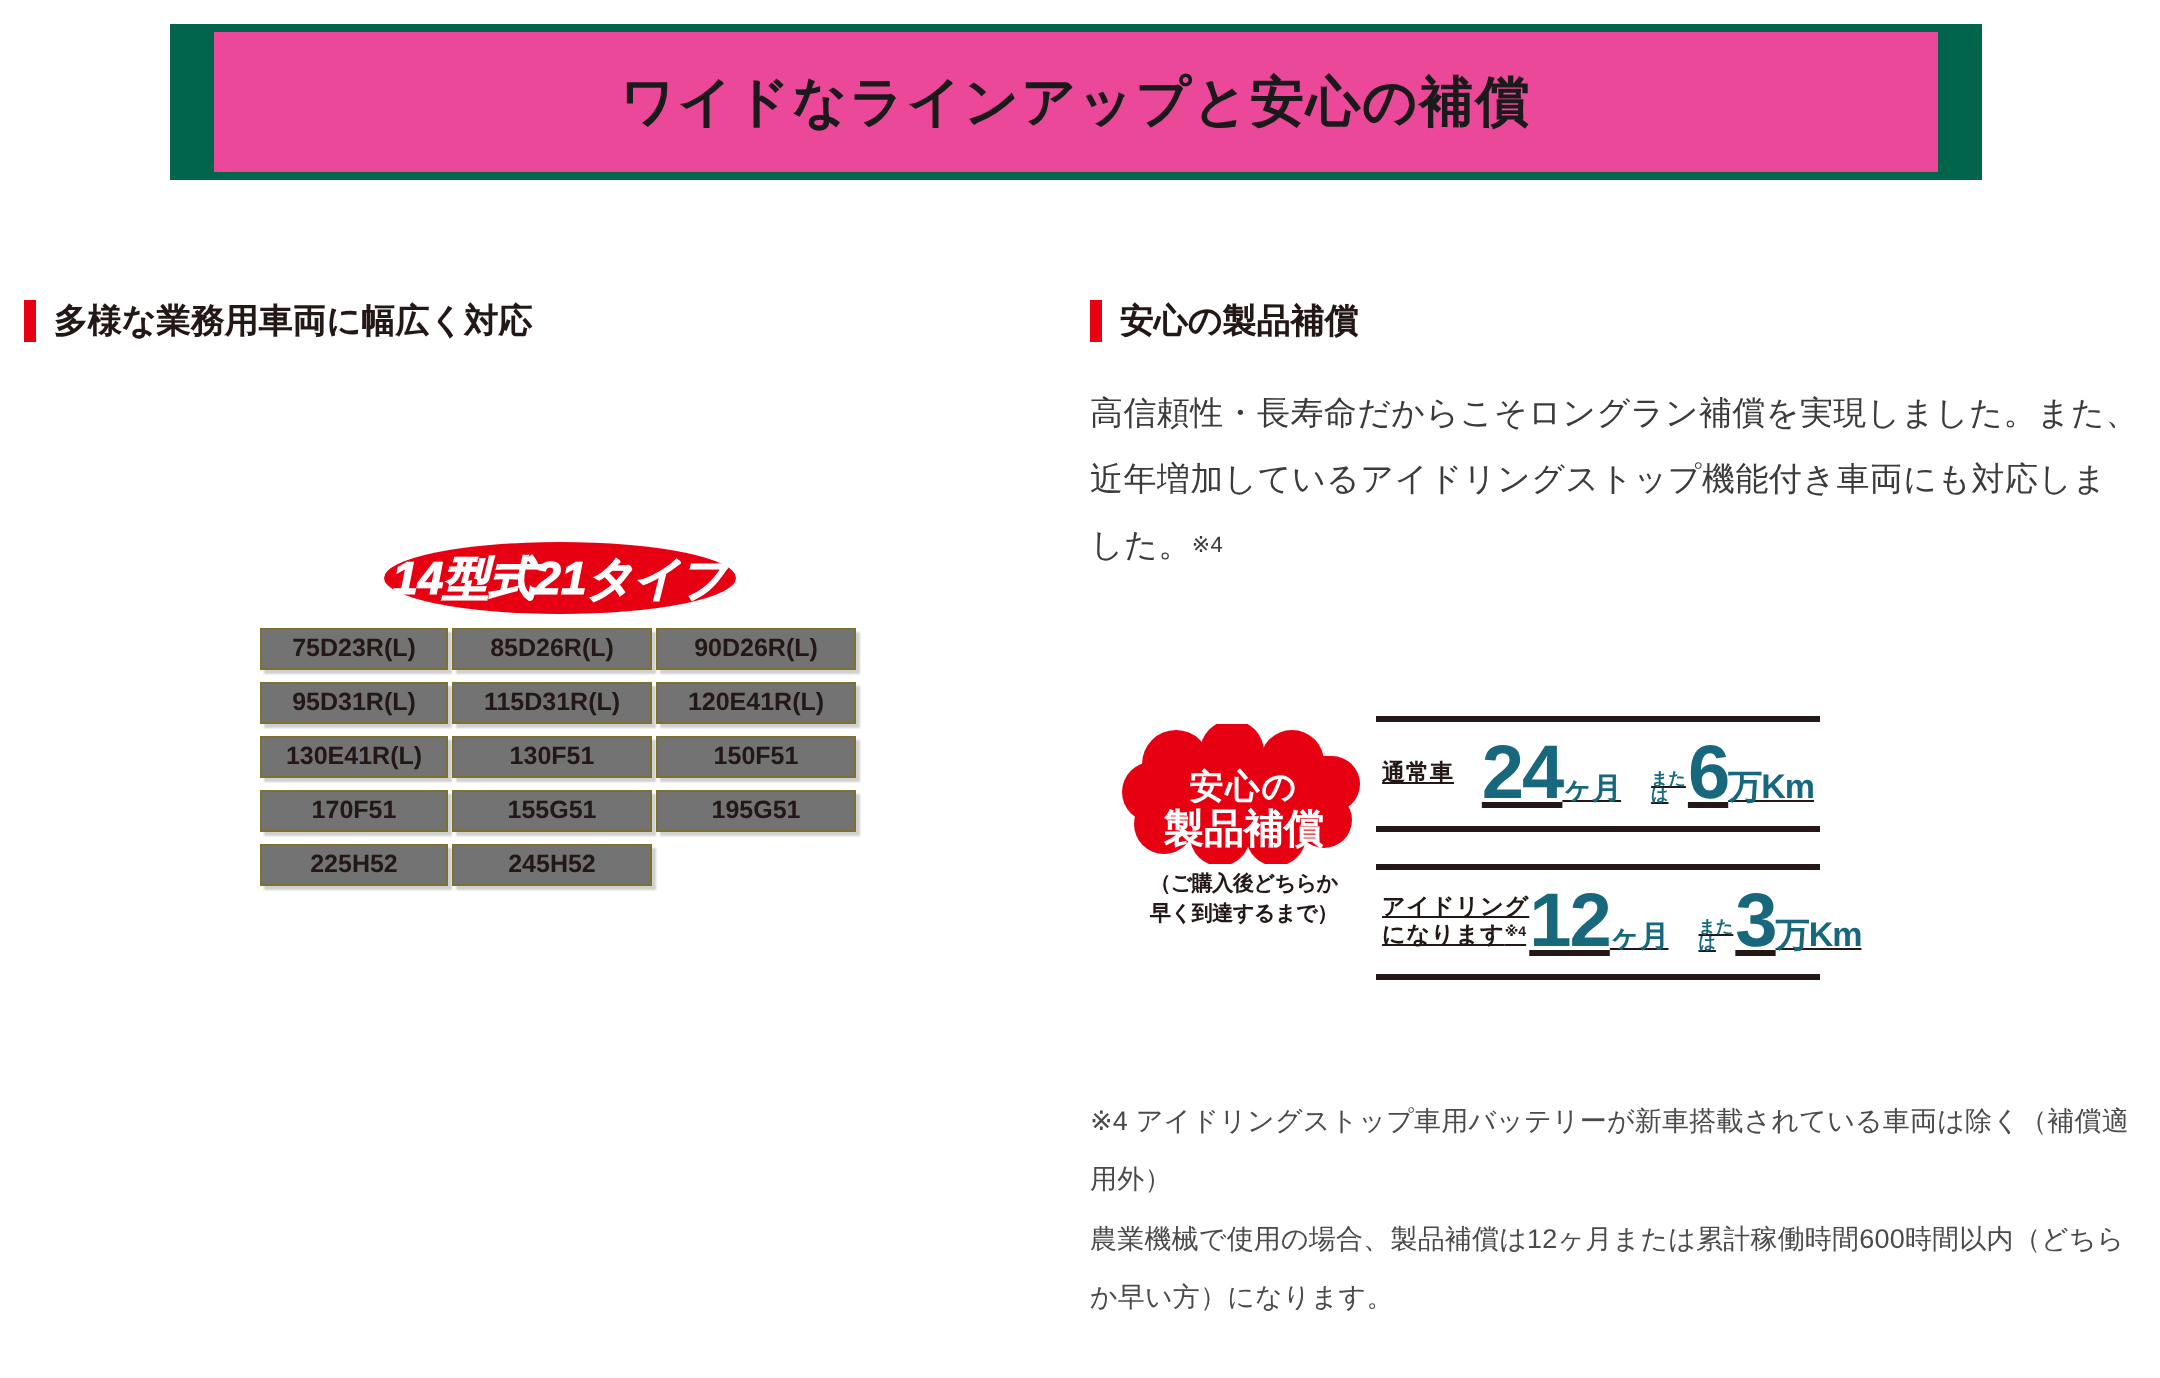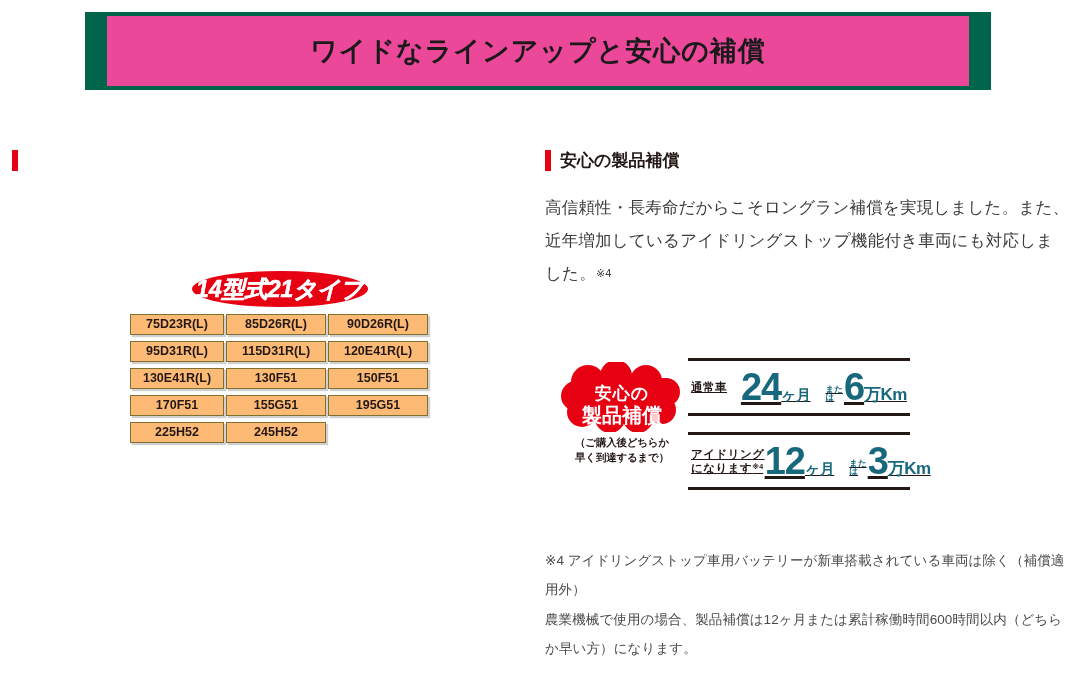--- a/index.html
+++ b/index.html
@@ -100,21 +100,21 @@
     grid-template-columns: 94px 100px 100px;
     gap: 6px 2px;
   }
   .type-cell {
     height: 21px;
   }
   .type-chip {
     box-sizing: border-box;
     width: 100%;
     height: 21px;
-    background: #fdba74;
+    background: #737373;
     border: 1px solid #7d7132;
     box-shadow: 2px 2px 1px rgba(150,150,150,0.45);
     display: flex;
     align-items: center;
     justify-content: center;
     font-size: 12.5px;
     font-weight: bold;
     color: #231815;
     letter-spacing: 0px;
     line-height: 1;
@@ -247,20 +247,21 @@
 </head>
 <body>
 
 <div class="header-banner">
   <div class="header-title">ワイドなラインアップと安心の補償</div>
 </div>
 
 <div class="col col-left">
   <div class="sec-head">
     <span class="sec-bar"></span>
+    <span class="sec-title">多様な業務用車両に幅広く対応</span>
   </div>
 </div>
 
 <div class="ribbon-wrap">
   <svg width="180" height="42" viewBox="0 0 180 42" xmlns="http://www.w3.org/2000/svg">
     <ellipse cx="90" cy="21" rx="88" ry="18" fill="#e60012"></ellipse>
     <text id="ribbon-text" x="90" y="21" font-family="Liberation Sans, sans-serif" font-size="23" font-weight="bold" font-style="italic" fill="#ffffff" stroke="#ffffff" stroke-width="0.6" text-anchor="middle" dominant-baseline="central">14型式21タイプ</text>
   </svg>
 </div>
 

